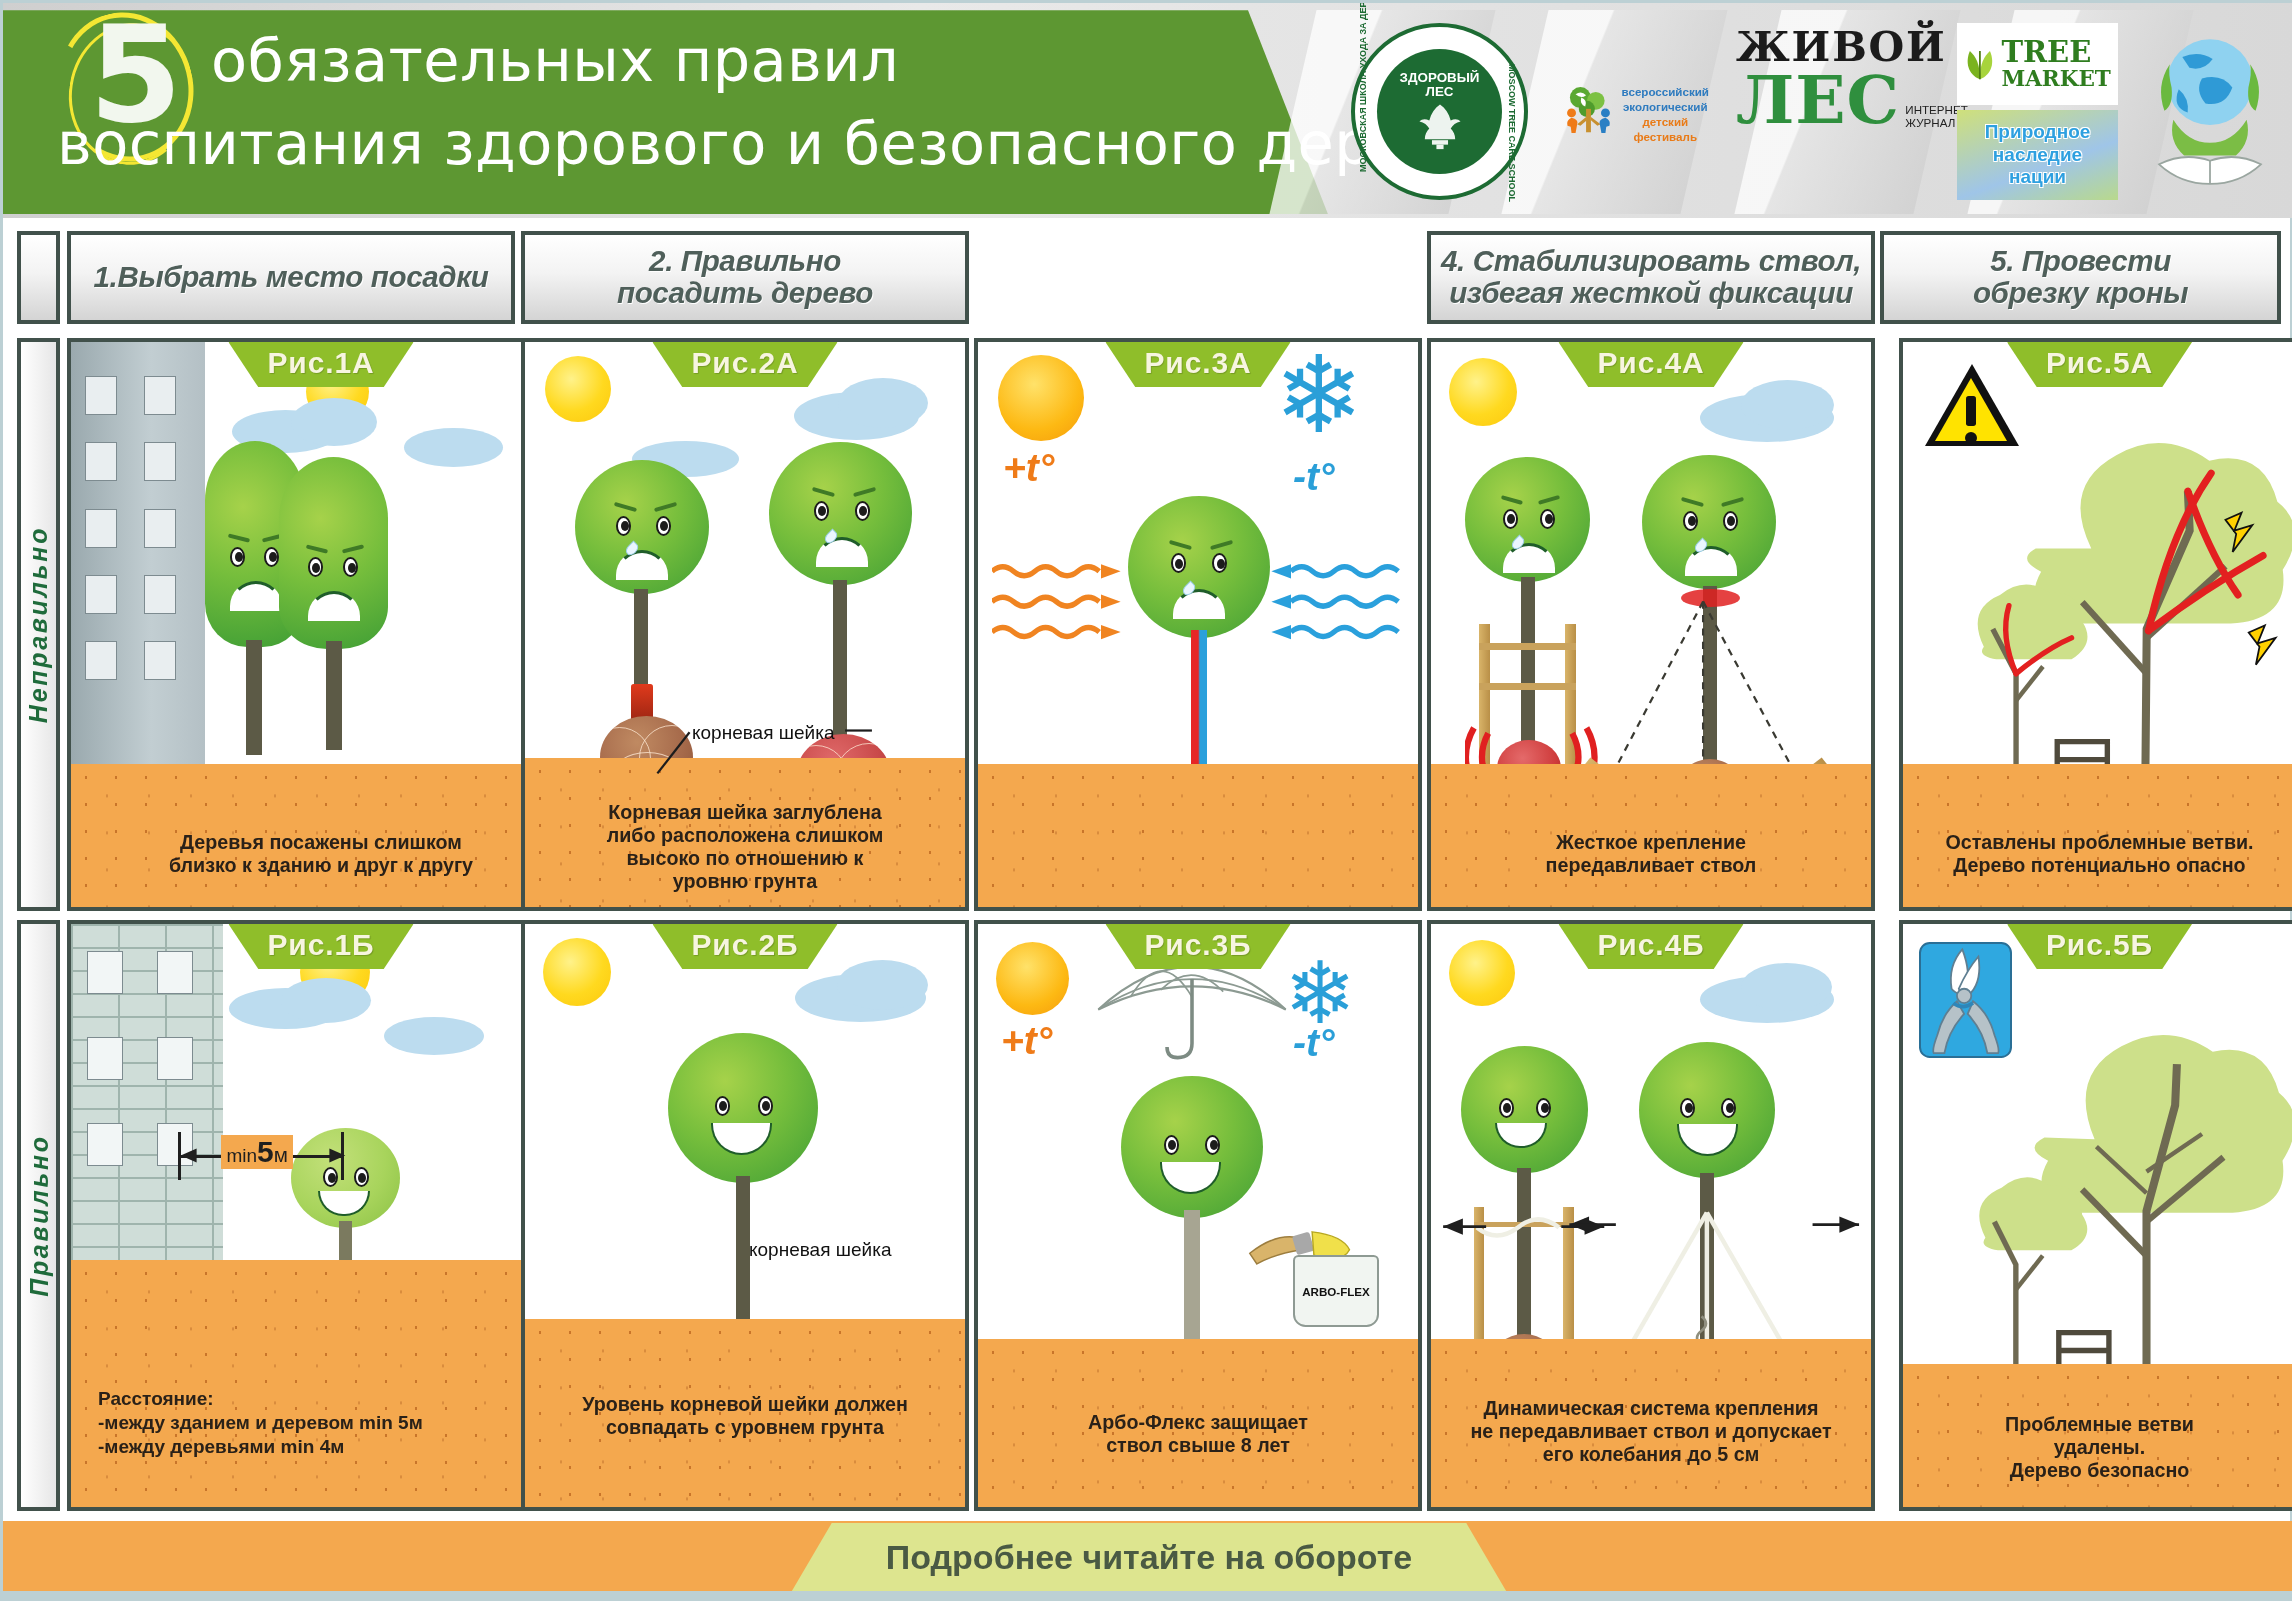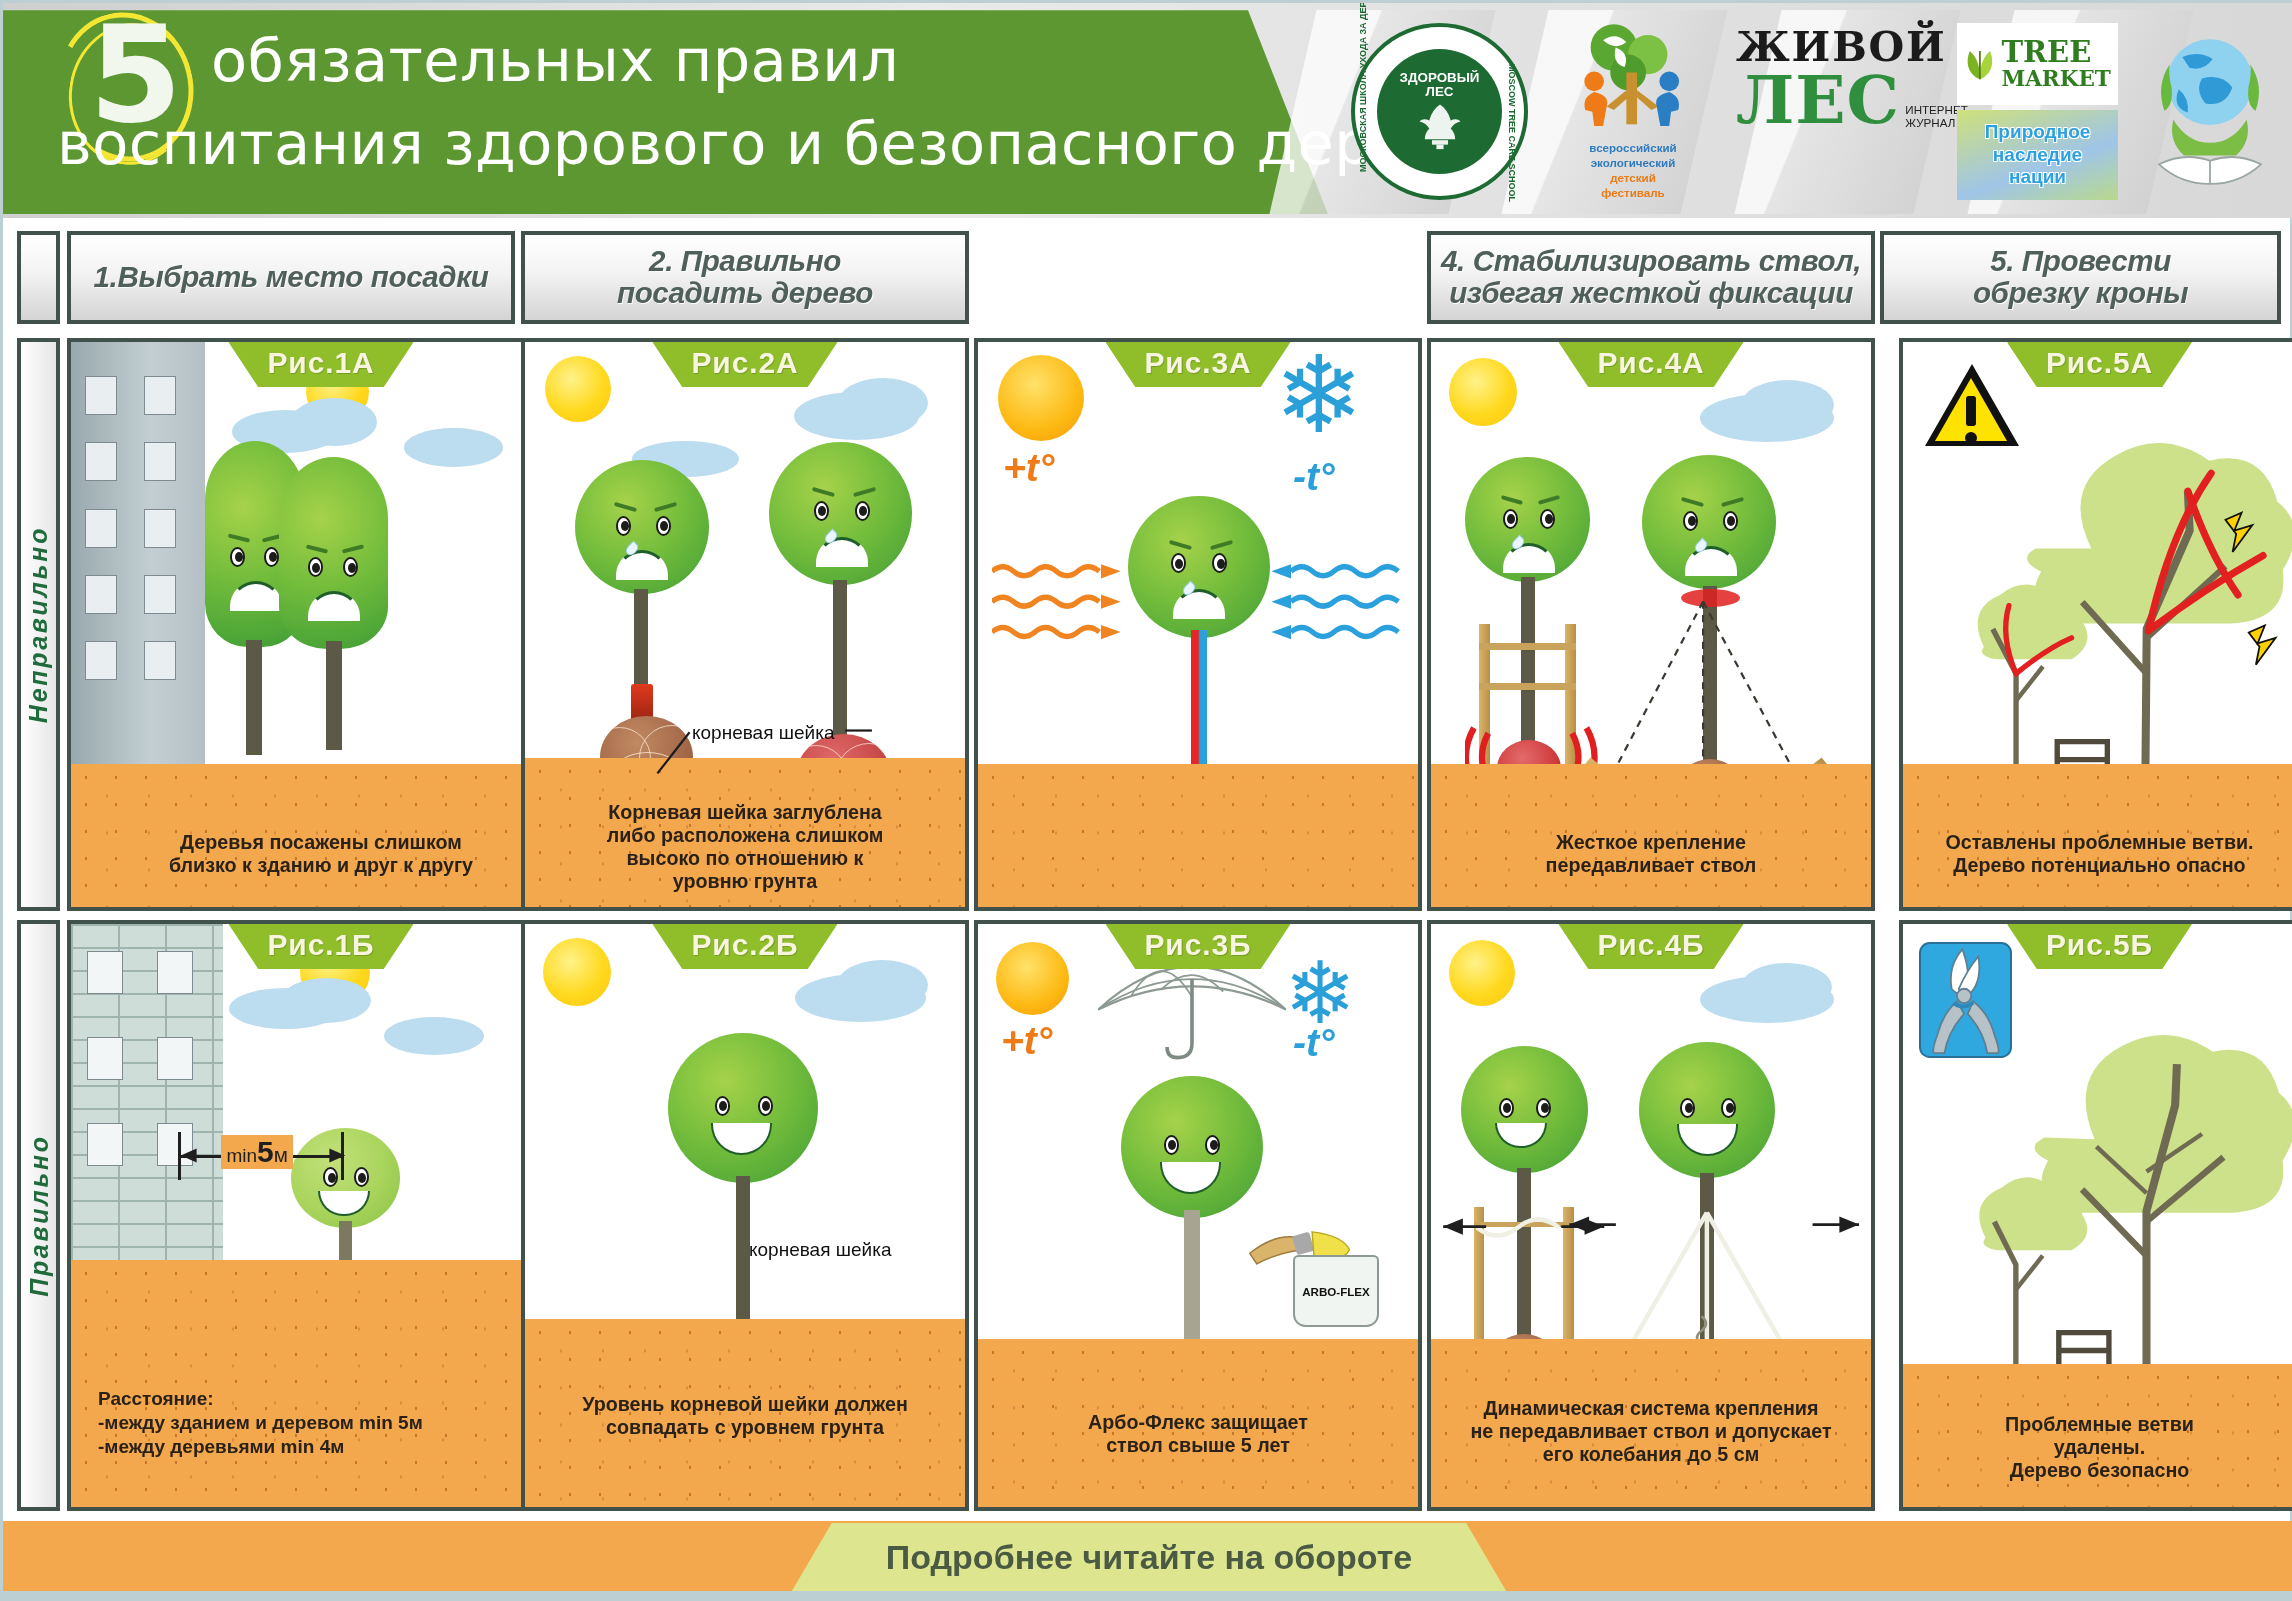--- a/index.html
+++ b/index.html
@@ -84,21 +84,21 @@
     display:flex;flex-direction:column;align-items:center;justify-content:center;
     color:#fff;font-size:13.4px;line-height:14.3px;text-align:center;font-weight:bold;
   }
   .seal-ring-txt{
     position:absolute;inset:0;font-size:10.3px;color:#1d6b33;font-weight:bold;
   }
   .seal-ring-txt span{
     position:absolute;left:50%;top:50%;transform-origin:0 0;white-space:nowrap;
   }
   .logo-fest{ left:1554px; width:152px; height:179px;
-    display:flex;flex-direction:column;align-items:center;justify-content:center;}
+    display:flex;align-items:center;justify-content:center;}
   .fest-txt{ color:#2e7bbf; font-size:11.6px; font-weight:bold; text-align:center; line-height:15px; margin-top:3.6px;}
   .fest-txt .o{ color:#e97b18; }
   .logo-jl{ left:1733px; width:206px; height:179px; }
   .jl-1{ font-family:"DejaVu Serif", serif; font-size:41px; font-weight:bold; color:#1b1b1b; letter-spacing:1.8px;}
   .jl-2{ font-family:"DejaVu Serif", serif; font-size:66px; font-weight:bold; color:#2f8f3e; line-height:59px; letter-spacing:0.9px;}
   .jl-3{ font-size:11.6px; color:#222; line-height:13.4px; margin-top:-5.4px;}
   .logo-tm{ left:1954px; width:161px; height:82px; background:#ffffff; display:flex; align-items:center; gap:5.4px; padding:3.6px 7.2px;}
   .tm-t{ font-family:"DejaVu Serif", serif; font-weight:bold; color:#2f7d1f; font-size:29px; line-height:29px;}
   .tm-m{ font-family:"DejaVu Serif", serif; font-weight:bold; color:#2f7d1f; font-size:21.5px; line-height:23px;}
   .logo-pn{ left:1954px; top:107px; width:161px; height:90px;
@@ -767,21 +767,21 @@
         <rect x="54" y="12" width="20" height="22" rx="3" fill="#a8a8a8" transform="rotate(-16 64 23)"></rect>
         <path d="M74 10 q34 4 42 20 q-8 16 -40 6 Z" fill="#f0e04a" stroke="#b8a820" stroke-width="1.6"></path>
       </svg>
       <div class="bucket">
         <span class="bucket-lbl">ARBO-FLEX</span>
       </div>
     </div>
 
     <div class="ground" style="height:168px;"></div>
     <div class="caption" style="bottom:50px;white-space:pre-line;">Арбо-Флекс защищает
-ствол свыше 5 лет</div>
+ствол свыше 8 лет</div>
   </div>
 
   <div class="panel row-b p4">
     <div class="figtab">Рис.4Б</div>
     <div class="sun" style="left:18px;top:16px;width:66px;height:66px;"></div>
     <div class="sky-cloud" style="left:269px;top:52px;width:134px;height:47px;"></div>
     <div class="sky-cloud" style="left:310px;top:39px;width:91px;height:48px;"></div>
 
     <div style="position:absolute;left:30px;top:122px;">
       <div class="crown" style="left:0;top:0;width:127px;height:127px;"></div>

